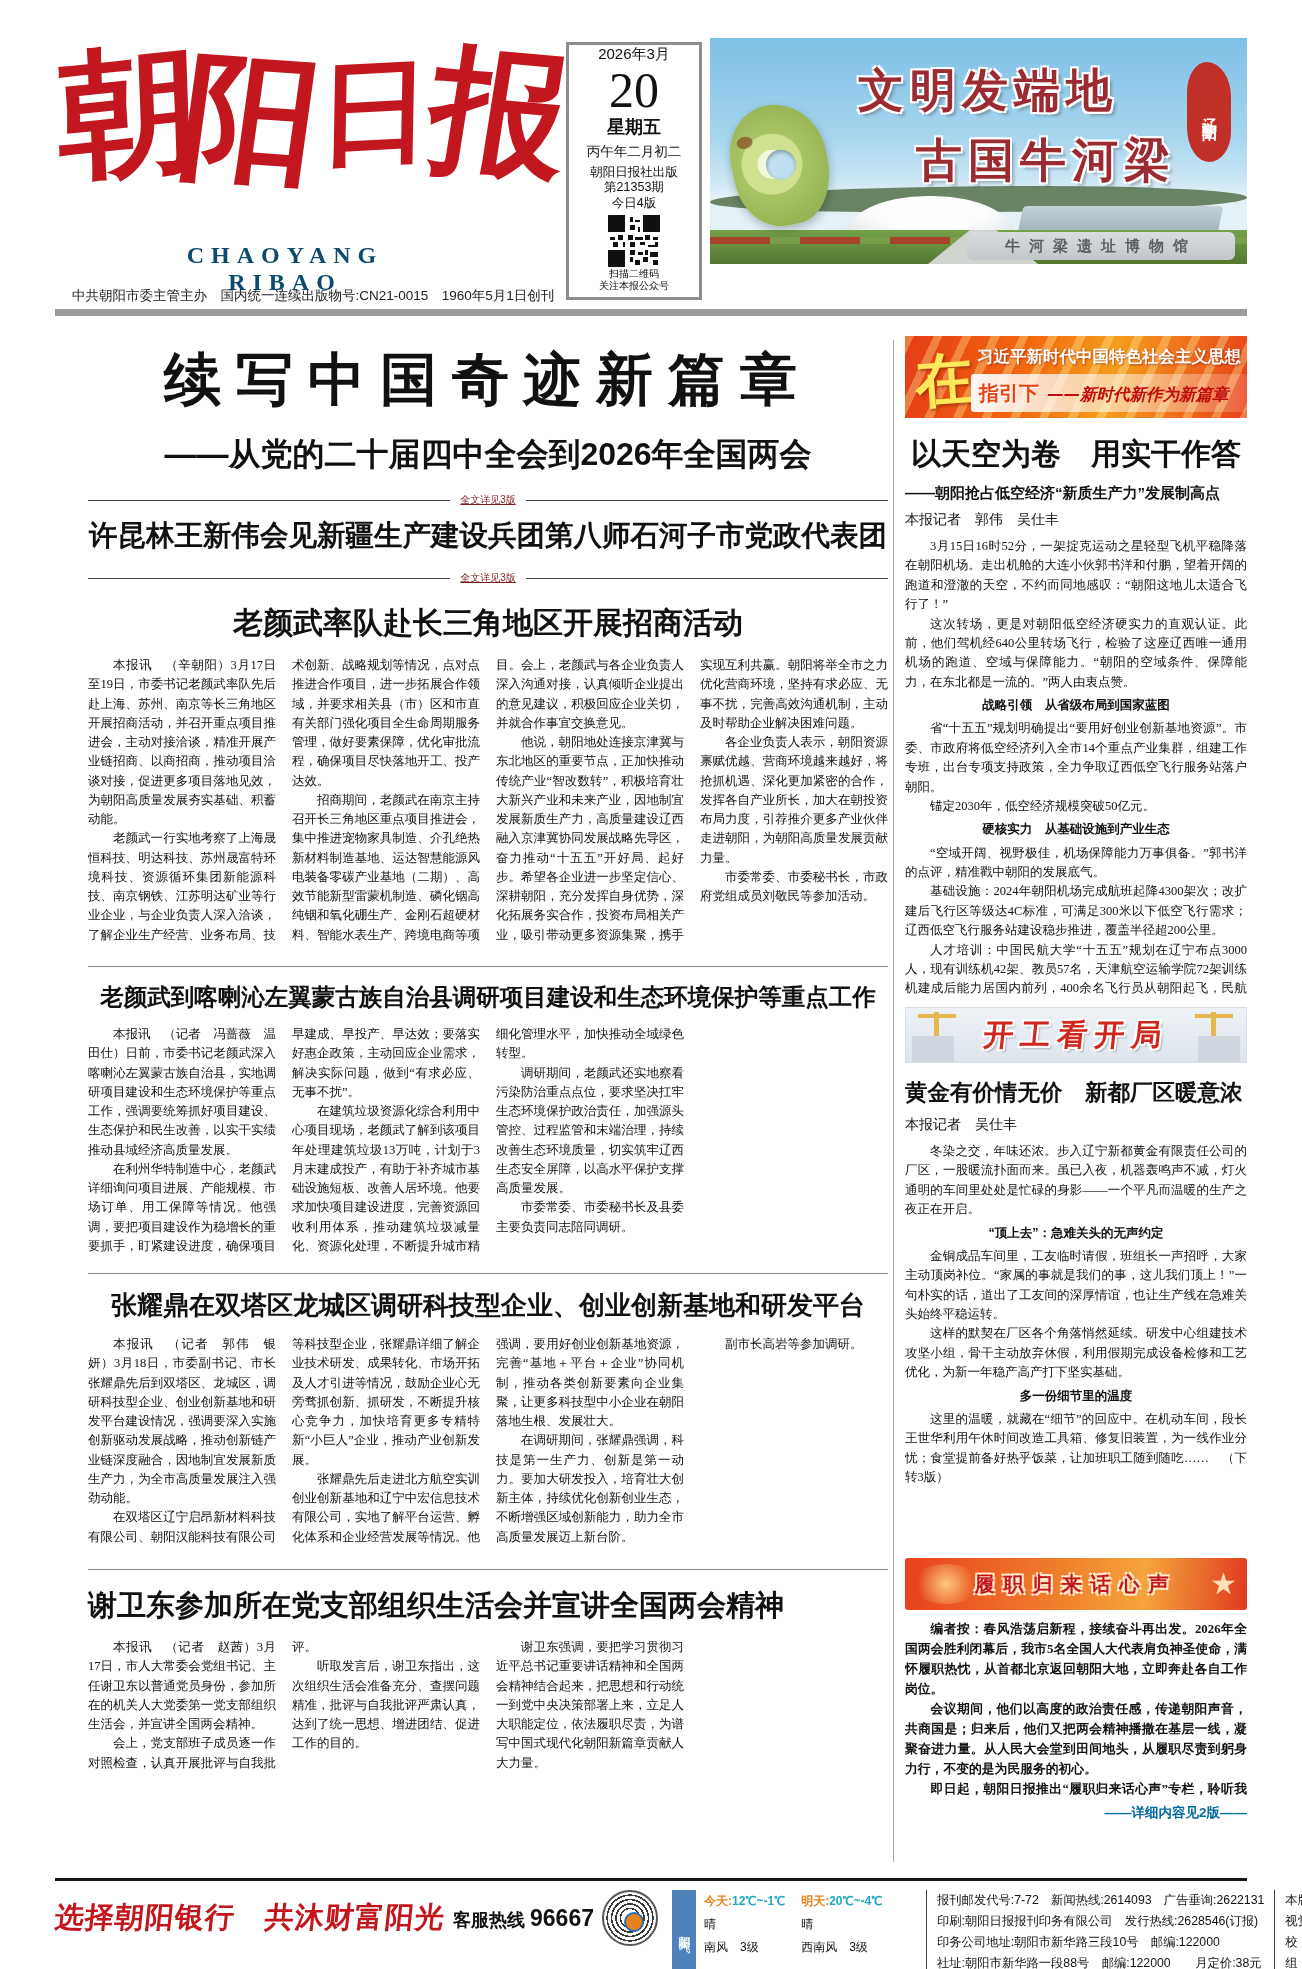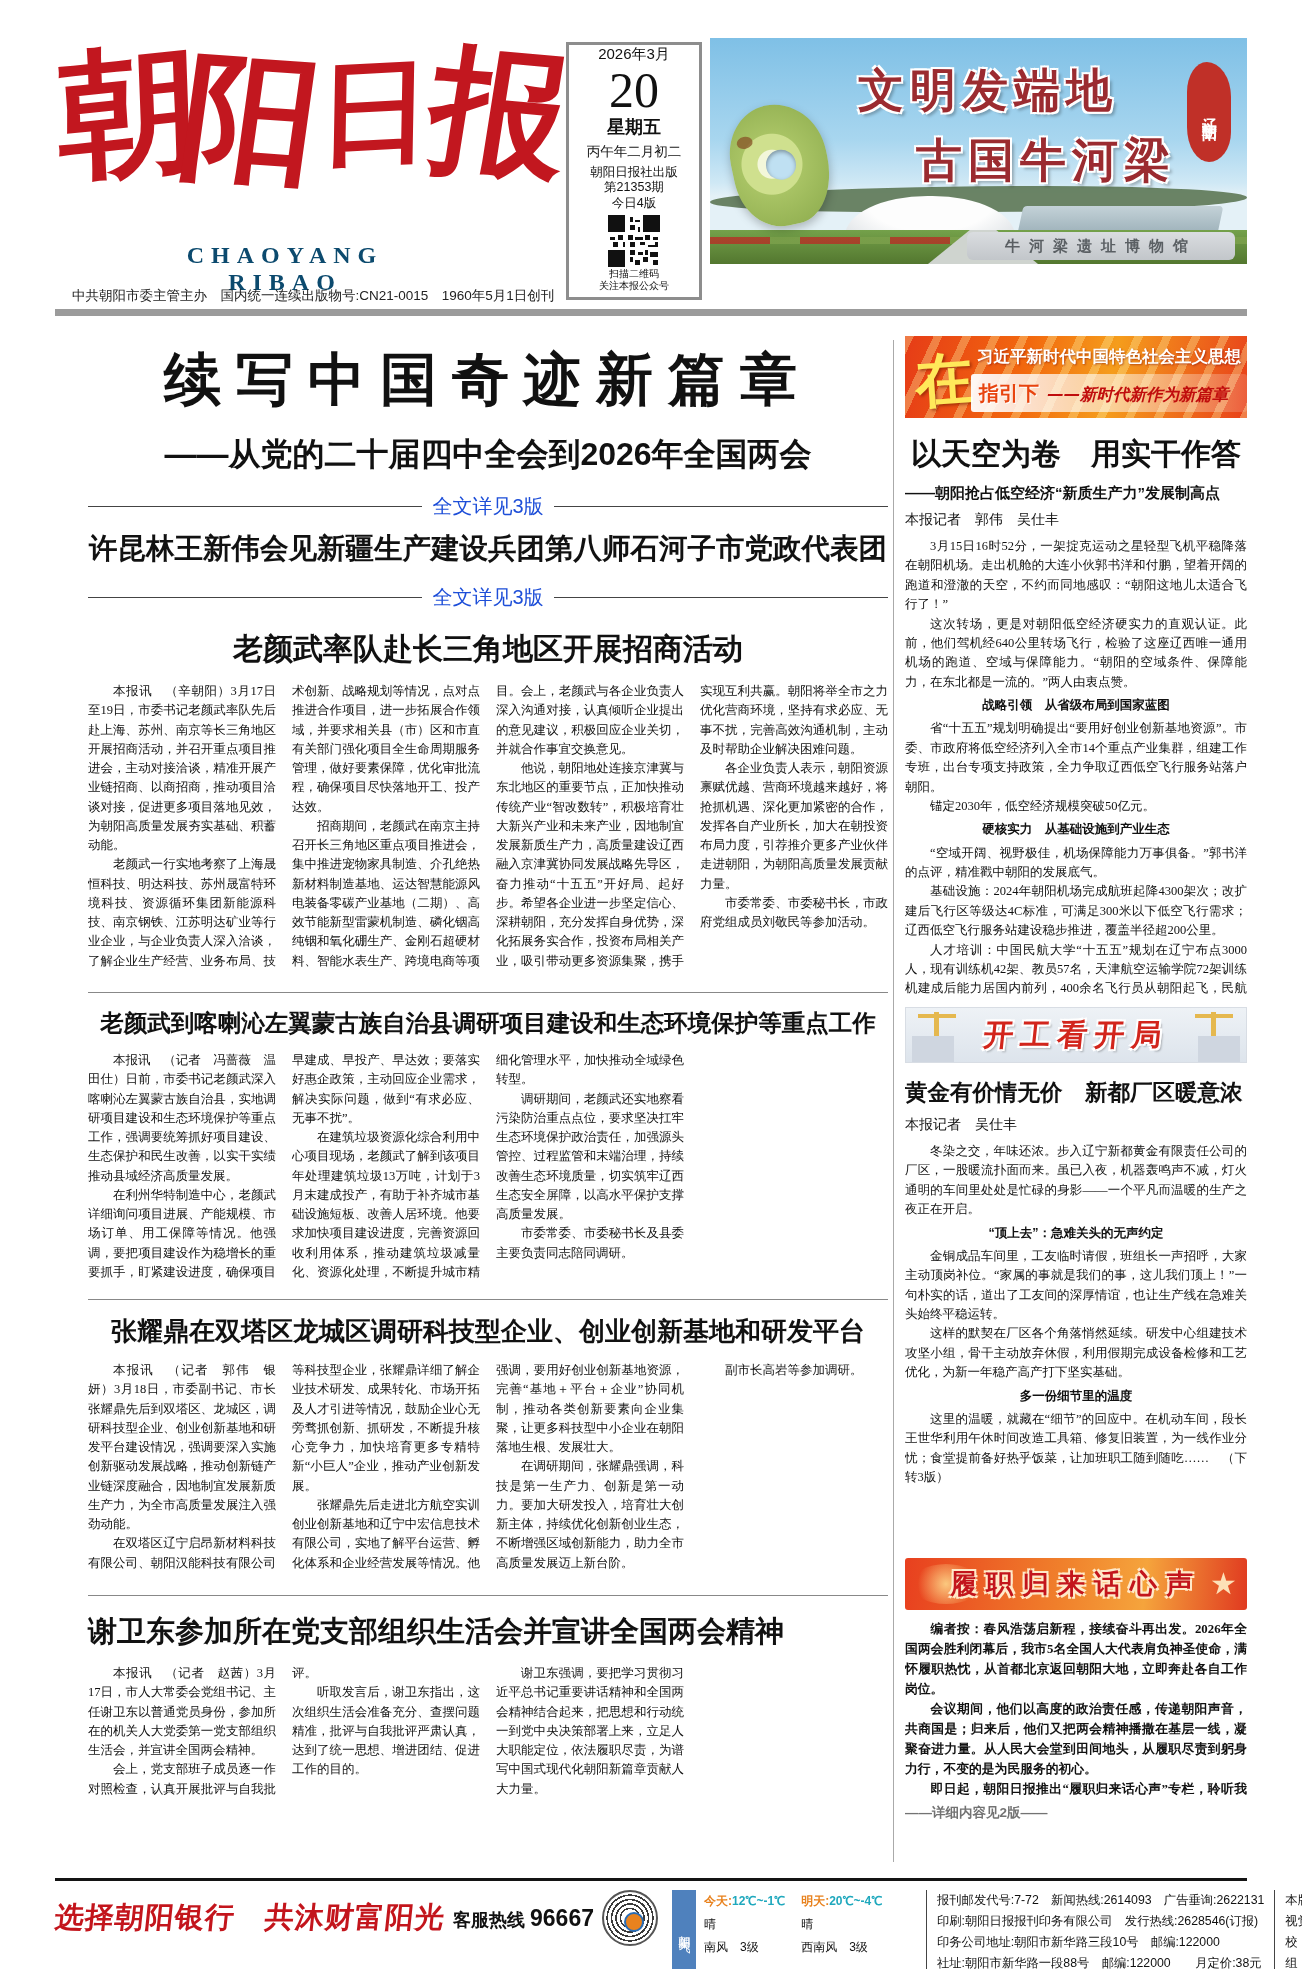--- a/index.html
+++ b/index.html
@@ -69,21 +69,21 @@
 
   
   .colL { position:absolute; left:88px; top:322px; width:800px; }
   .colR { position:absolute; left:905px; top:336px; width:342px; }
   .vdivider { position:absolute; left:893px; top:340px; width:1px; height:1522px; background:#aaa; }
 
   .h-lead { font-size:57px; font-weight:900; letter-spacing:15px; text-align:center; margin-top:20px; white-space:nowrap; }
   .h-lead-sub { font-size:32px; font-weight:bold; text-align:center; margin-top:14px; white-space:nowrap; }
   .see-line { display:flex; align-items:center; margin:16px 0 10px; }
   .see-line::before, .see-line::after { content:""; flex:1; height:1px; background:#444; }
-  .see-line span { color:#1d4ed8; font-size:20px; padding:0 10px; }
+  .see-line span { color:#7f1d1d; font-size:10px; padding:0 10px;text-decoration:underline; }
   .h-second { font-size:28.5px; font-weight:900; text-align:center; margin-top:10px; white-space:nowrap; }
 
   .art-title1 { font-size:30px; font-weight:900; text-align:center; margin:18px 0 12px; white-space:nowrap; }
   .art-title2 { font-size:23.5px; font-weight:900; text-align:center; margin:14px 0 12px; white-space:nowrap; }
   .art-title3 { font-size:26px; font-weight:900; text-align:center; margin:14px 0 12px; white-space:nowrap; }
   .art-title4 { font-size:29px; font-weight:900; margin:16px 0 12px; white-space:nowrap; }
   .body4col { column-count:4; column-gap:16px; column-fill:auto; overflow:hidden;
               font-family:"Liberation Serif", serif; font-size:12.5px; line-height:1.54; text-align:justify; }
   .body4col p { text-indent:2em; }
   .hsep { border:none; border-top:1px solid #888; margin:10px 0 2px; }
@@ -114,27 +114,27 @@
   .kg-banner .bld { position:absolute; bottom:0; width:42px; height:26px; background:#cfd6e0; }
   .kg-banner .kg-text { position:absolute; inset:0; display:flex; align-items:center; justify-content:center;
                font-size:30px; font-weight:900; letter-spacing:7px; color:#d2251c; transform:skewX(-6deg);
                text-shadow:-2px -2px 0 #fff,2px -2px 0 #fff,-2px 2px 0 #fff,2px 2px 0 #fff,3px 3px 2px rgba(0,0,0,.25); }
   .r-h2 { font-size:22.5px; font-weight:900; margin-top:14px; white-space:nowrap; }
   .lz-banner { position:relative; height:52px; margin-top:12px; overflow:hidden; border-radius:3px;
                background:linear-gradient(95deg,#e8401f,#f07f2b 45%,#f5a43c 70%,#e03a20 100%); }
   .lz-banner .glow { position:absolute; left:6px; top:6px; width:70px; height:40px; border-radius:50%;
                background:radial-gradient(circle,rgba(255,230,150,.8),rgba(255,255,255,0) 70%); }
   .lz-banner .lz-text { position:absolute; inset:0; display:flex; align-items:center; justify-content:center;
-               font-size:27px; font-weight:900; letter-spacing:9px; color:#c3151c; font-family:Liberation Serif, serif;
+               font-size:20px; font-weight:900; letter-spacing:9px; color:#c3151c; font-family:Liberation Serif, serif;
                text-shadow:-2px -2px 0 #ffe9c9,2px -2px 0 #ffe9c9,-2px 2px 0 #ffe9c9,2px 2px 0 #ffe9c9; }
   .lz-banner .star { position:absolute; right:10px; top:8px; color:rgba(255,240,200,.9); font-size:30px; }
   .ednote { font-family:"Liberation Serif", serif; font-weight:bold; font-size:12.8px; line-height:1.56;
             text-align:justify; margin-top:10px; height:180px; overflow:hidden; }
   .ednote p { text-indent:2em; }
-  .detail-link { color:#737373; font-size:13.5px; text-align:left; margin-top:4px; font-weight:bold; }
+  .detail-link { color:#0369a1; font-size:13.5px; text-align:right; margin-top:4px; font-weight:bold; }
 
   
   .bottom { position:absolute; left:55px; top:1878px; width:1192px; border-top:3px solid #141414; padding-top:9px;
             display:flex; align-items:flex-start; }
   .bank-ad { display:flex; align-items:center; gap:8px; margin-right:10px; }
   .bank-slogan { color:#c3151c; font-family:"DejaVu Serif", serif; font-weight:900; font-size:29px;
                  letter-spacing:1px; transform:skewX(-6deg); white-space:nowrap; }
   .bank-hot { font-size:18px; font-weight:bold; white-space:nowrap; }
   .bank-hot b { font-size:23px; }
   .bank-logo { width:56px; height:56px; border-radius:50%; position:relative; flex:0 0 auto;

